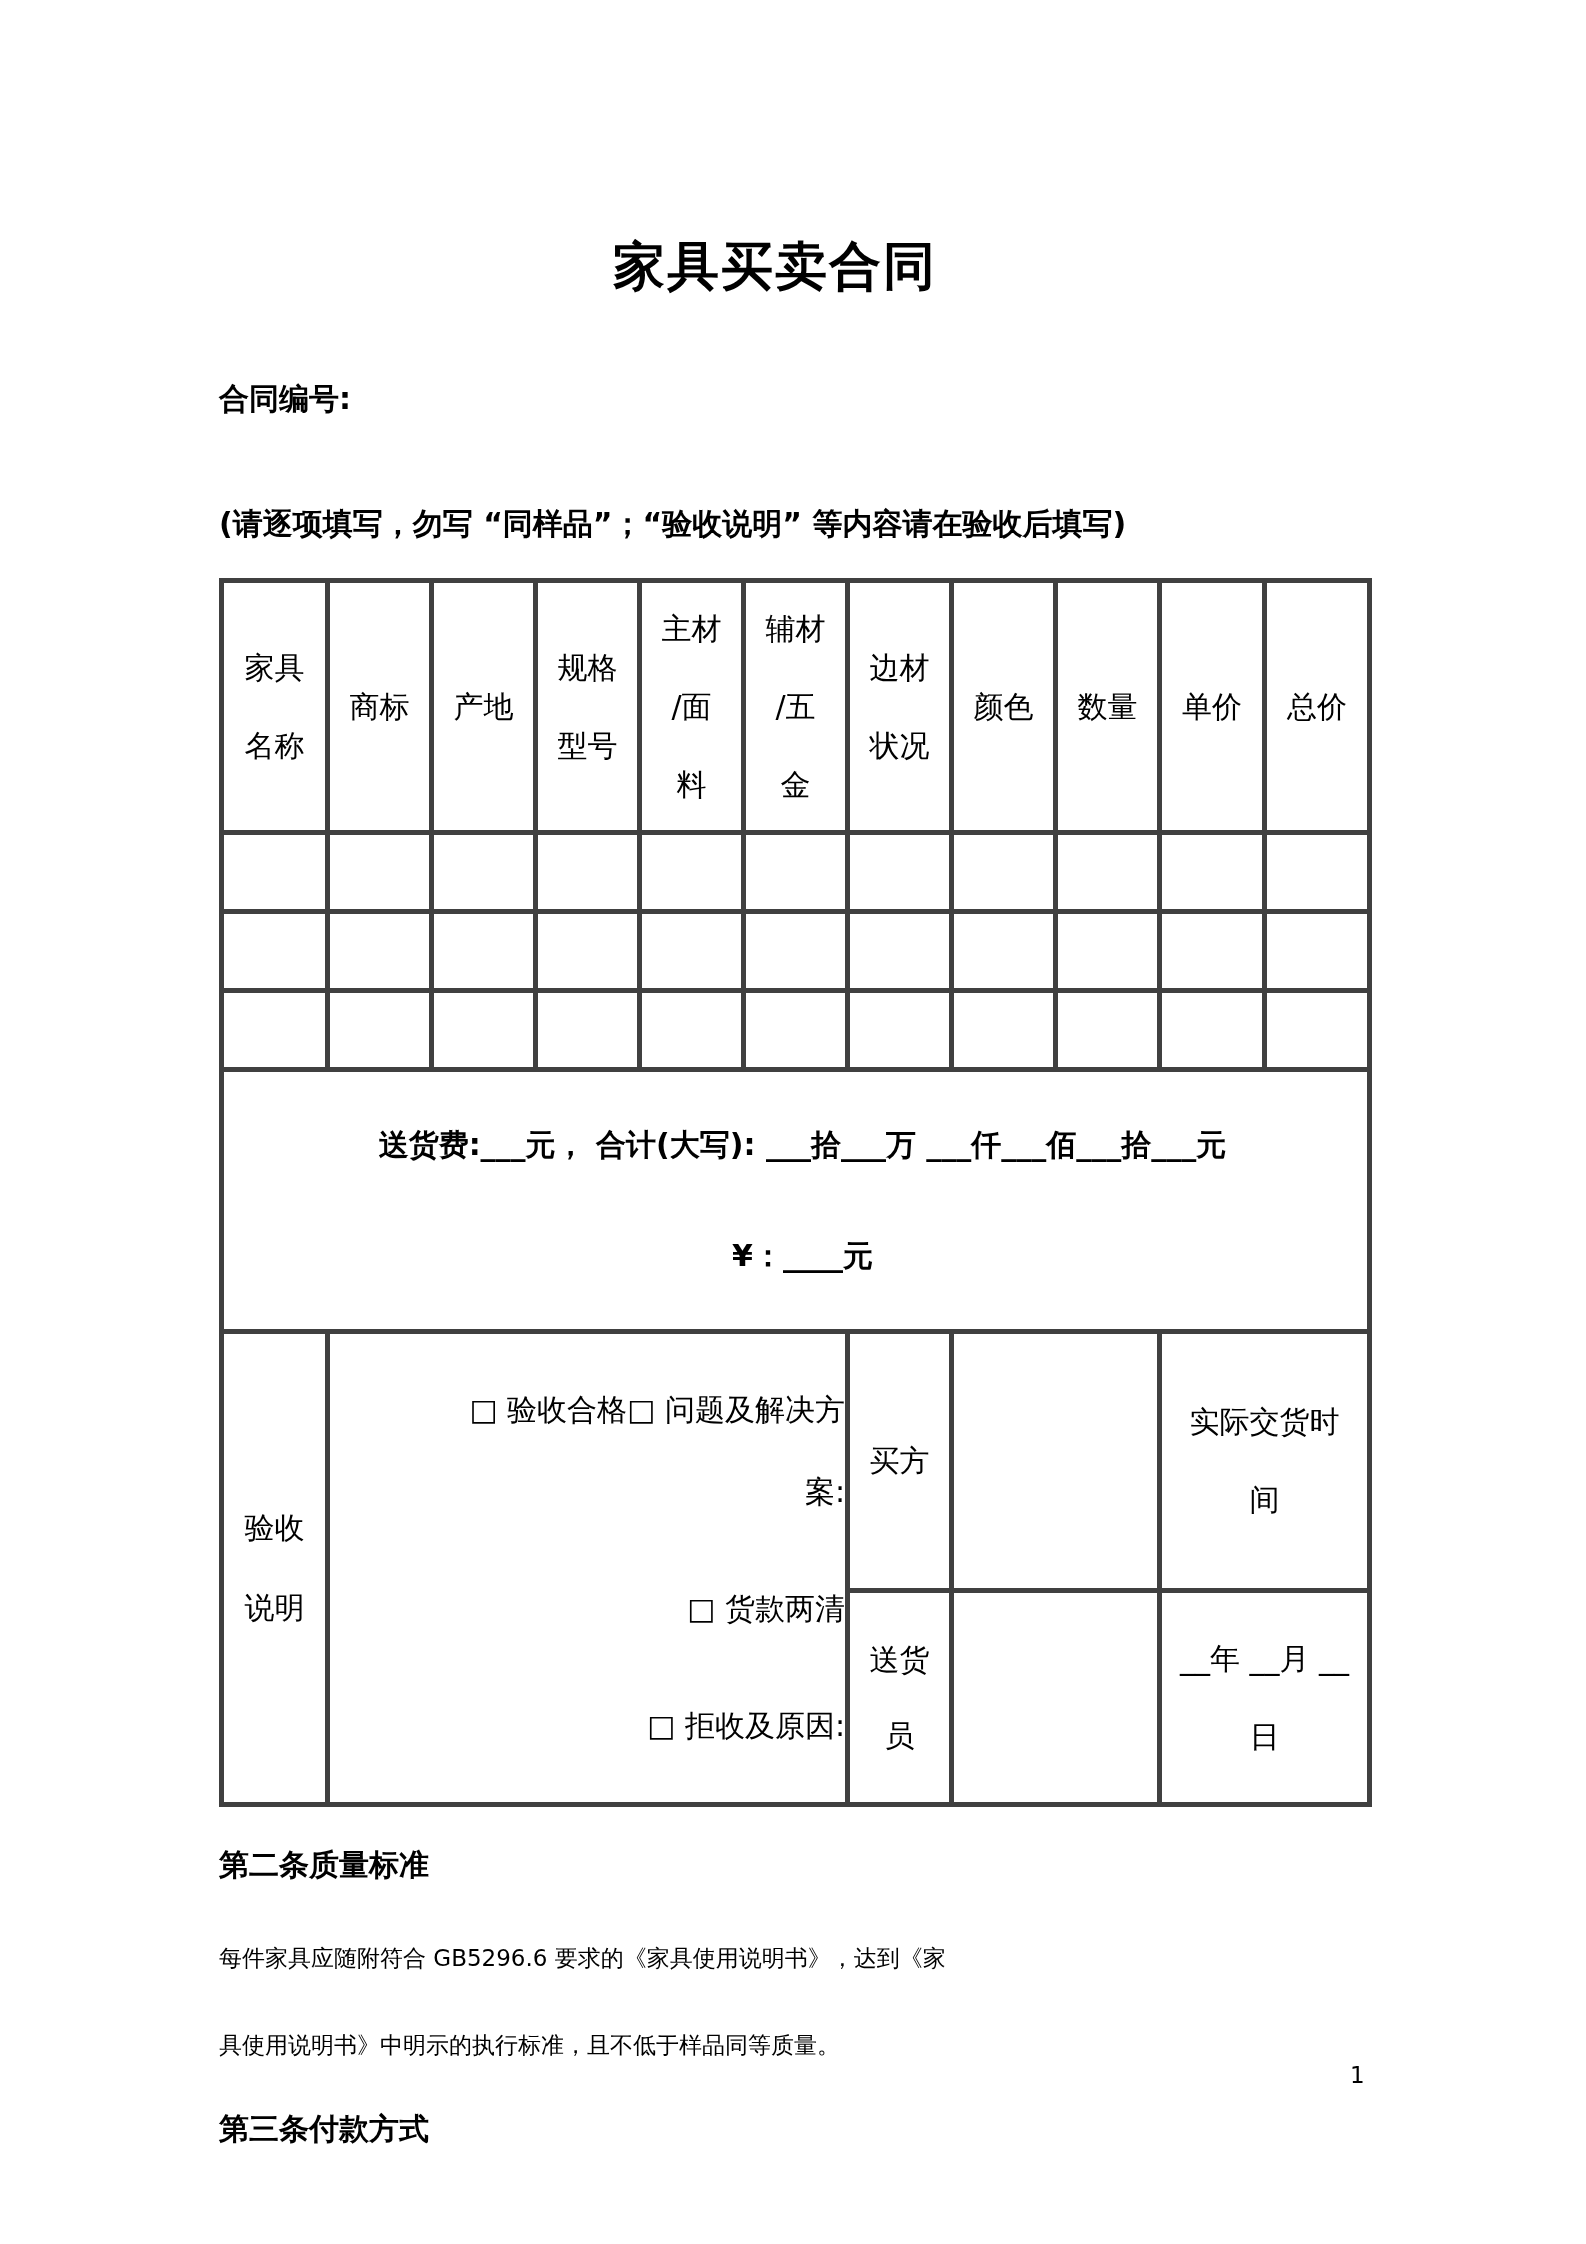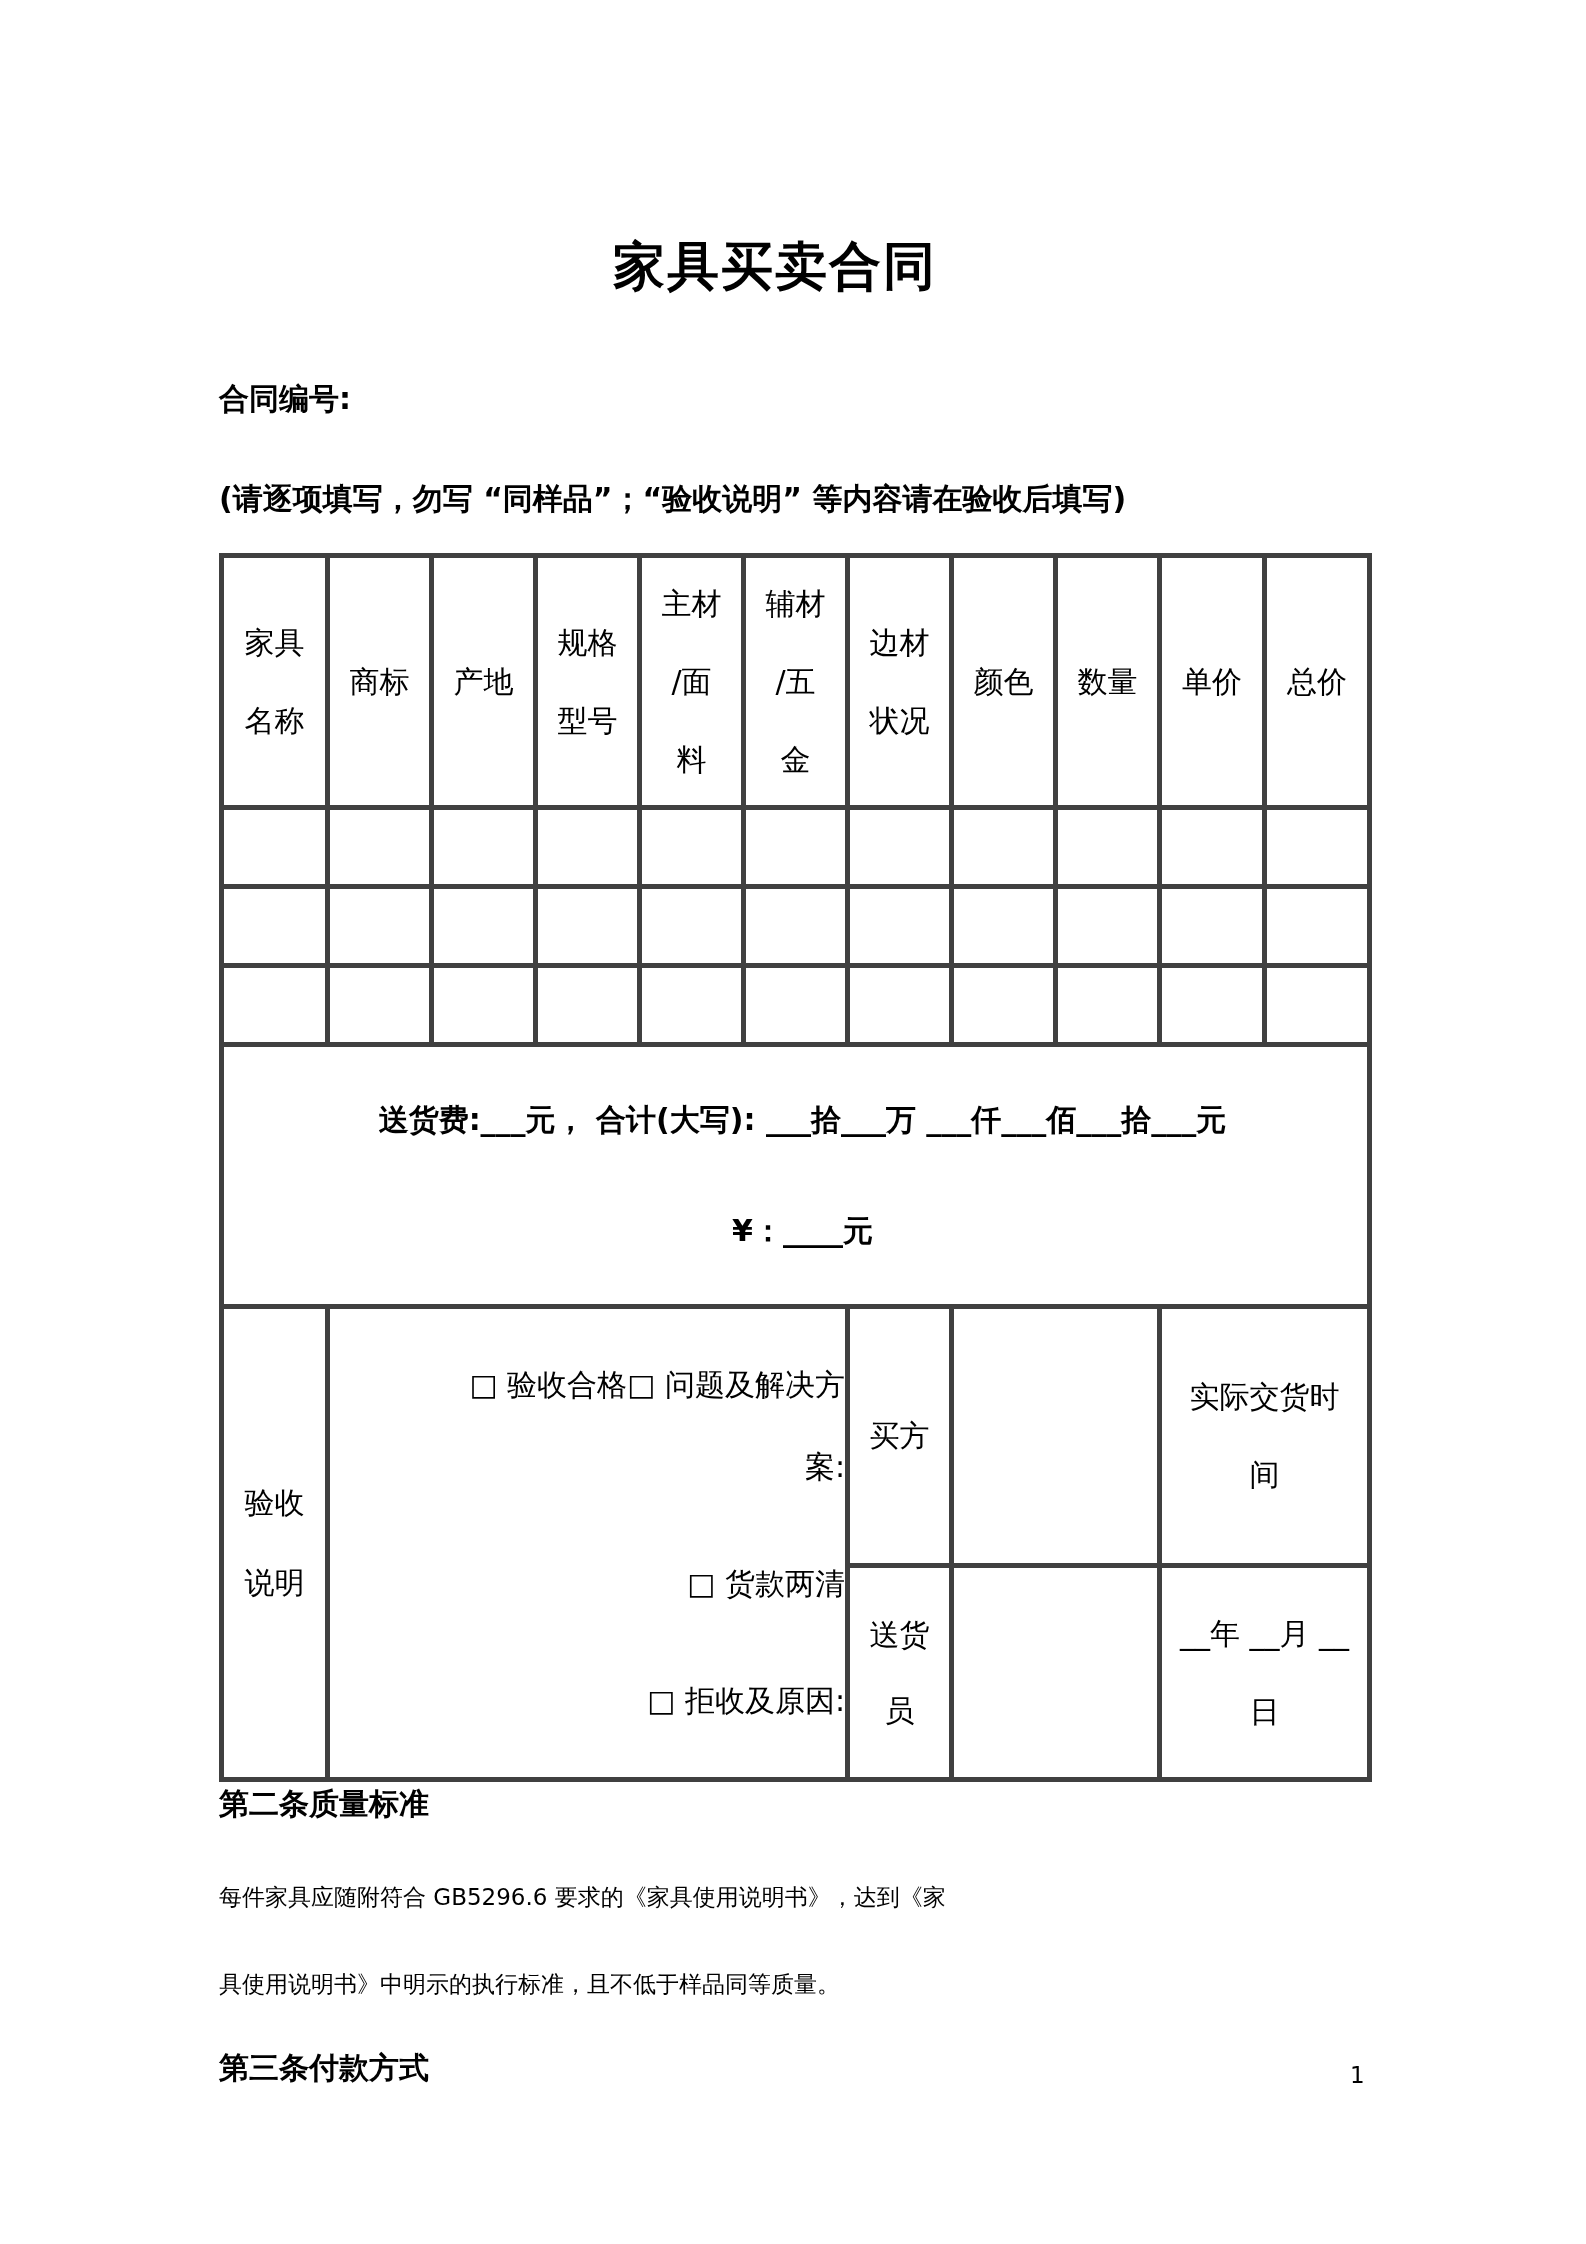--- a/index.html
+++ b/index.html
@@ -31,21 +31,21 @@
     font-weight: 700;
     line-height: 44px;
   }
   .h-article {
     font-size: 30px;
     font-weight: 700;
     line-height: 44px;
   }
   .article1-heading { margin-top: 56px; }
   .fill-note {
-    margin-top: 56px;
+    margin-top: 81px;
     font-size: 30px;
     font-weight: 700;
     line-height: 44px;
   }
   table.furniture {
     margin-top: 32px;
     width: 1148px;
     border-collapse: collapse;
     table-layout: fixed;
   }
@@ -77,21 +77,21 @@
     padding-left: 14px;
   }
   .checkbox-option { line-height: 82px; text-align: right; }
   td.party-label { line-height: 76px; margin-top: 30px; }
   td.time-cell {
     text-align: left;
     padding-left: 12px;
     padding-right: 8px;
     line-height: 78px;
   }
-  .article2-heading { }
+  .article2-heading { margin-top: 36px; }
   .article2-body {
     margin-top: 28px;
     font-size: 23px;
     font-weight: 400;
     line-height: 87px;
     white-space: pre-line;
   }
   .article3-heading { margin-top: 18px; }
   .page-number {
     position: absolute;

